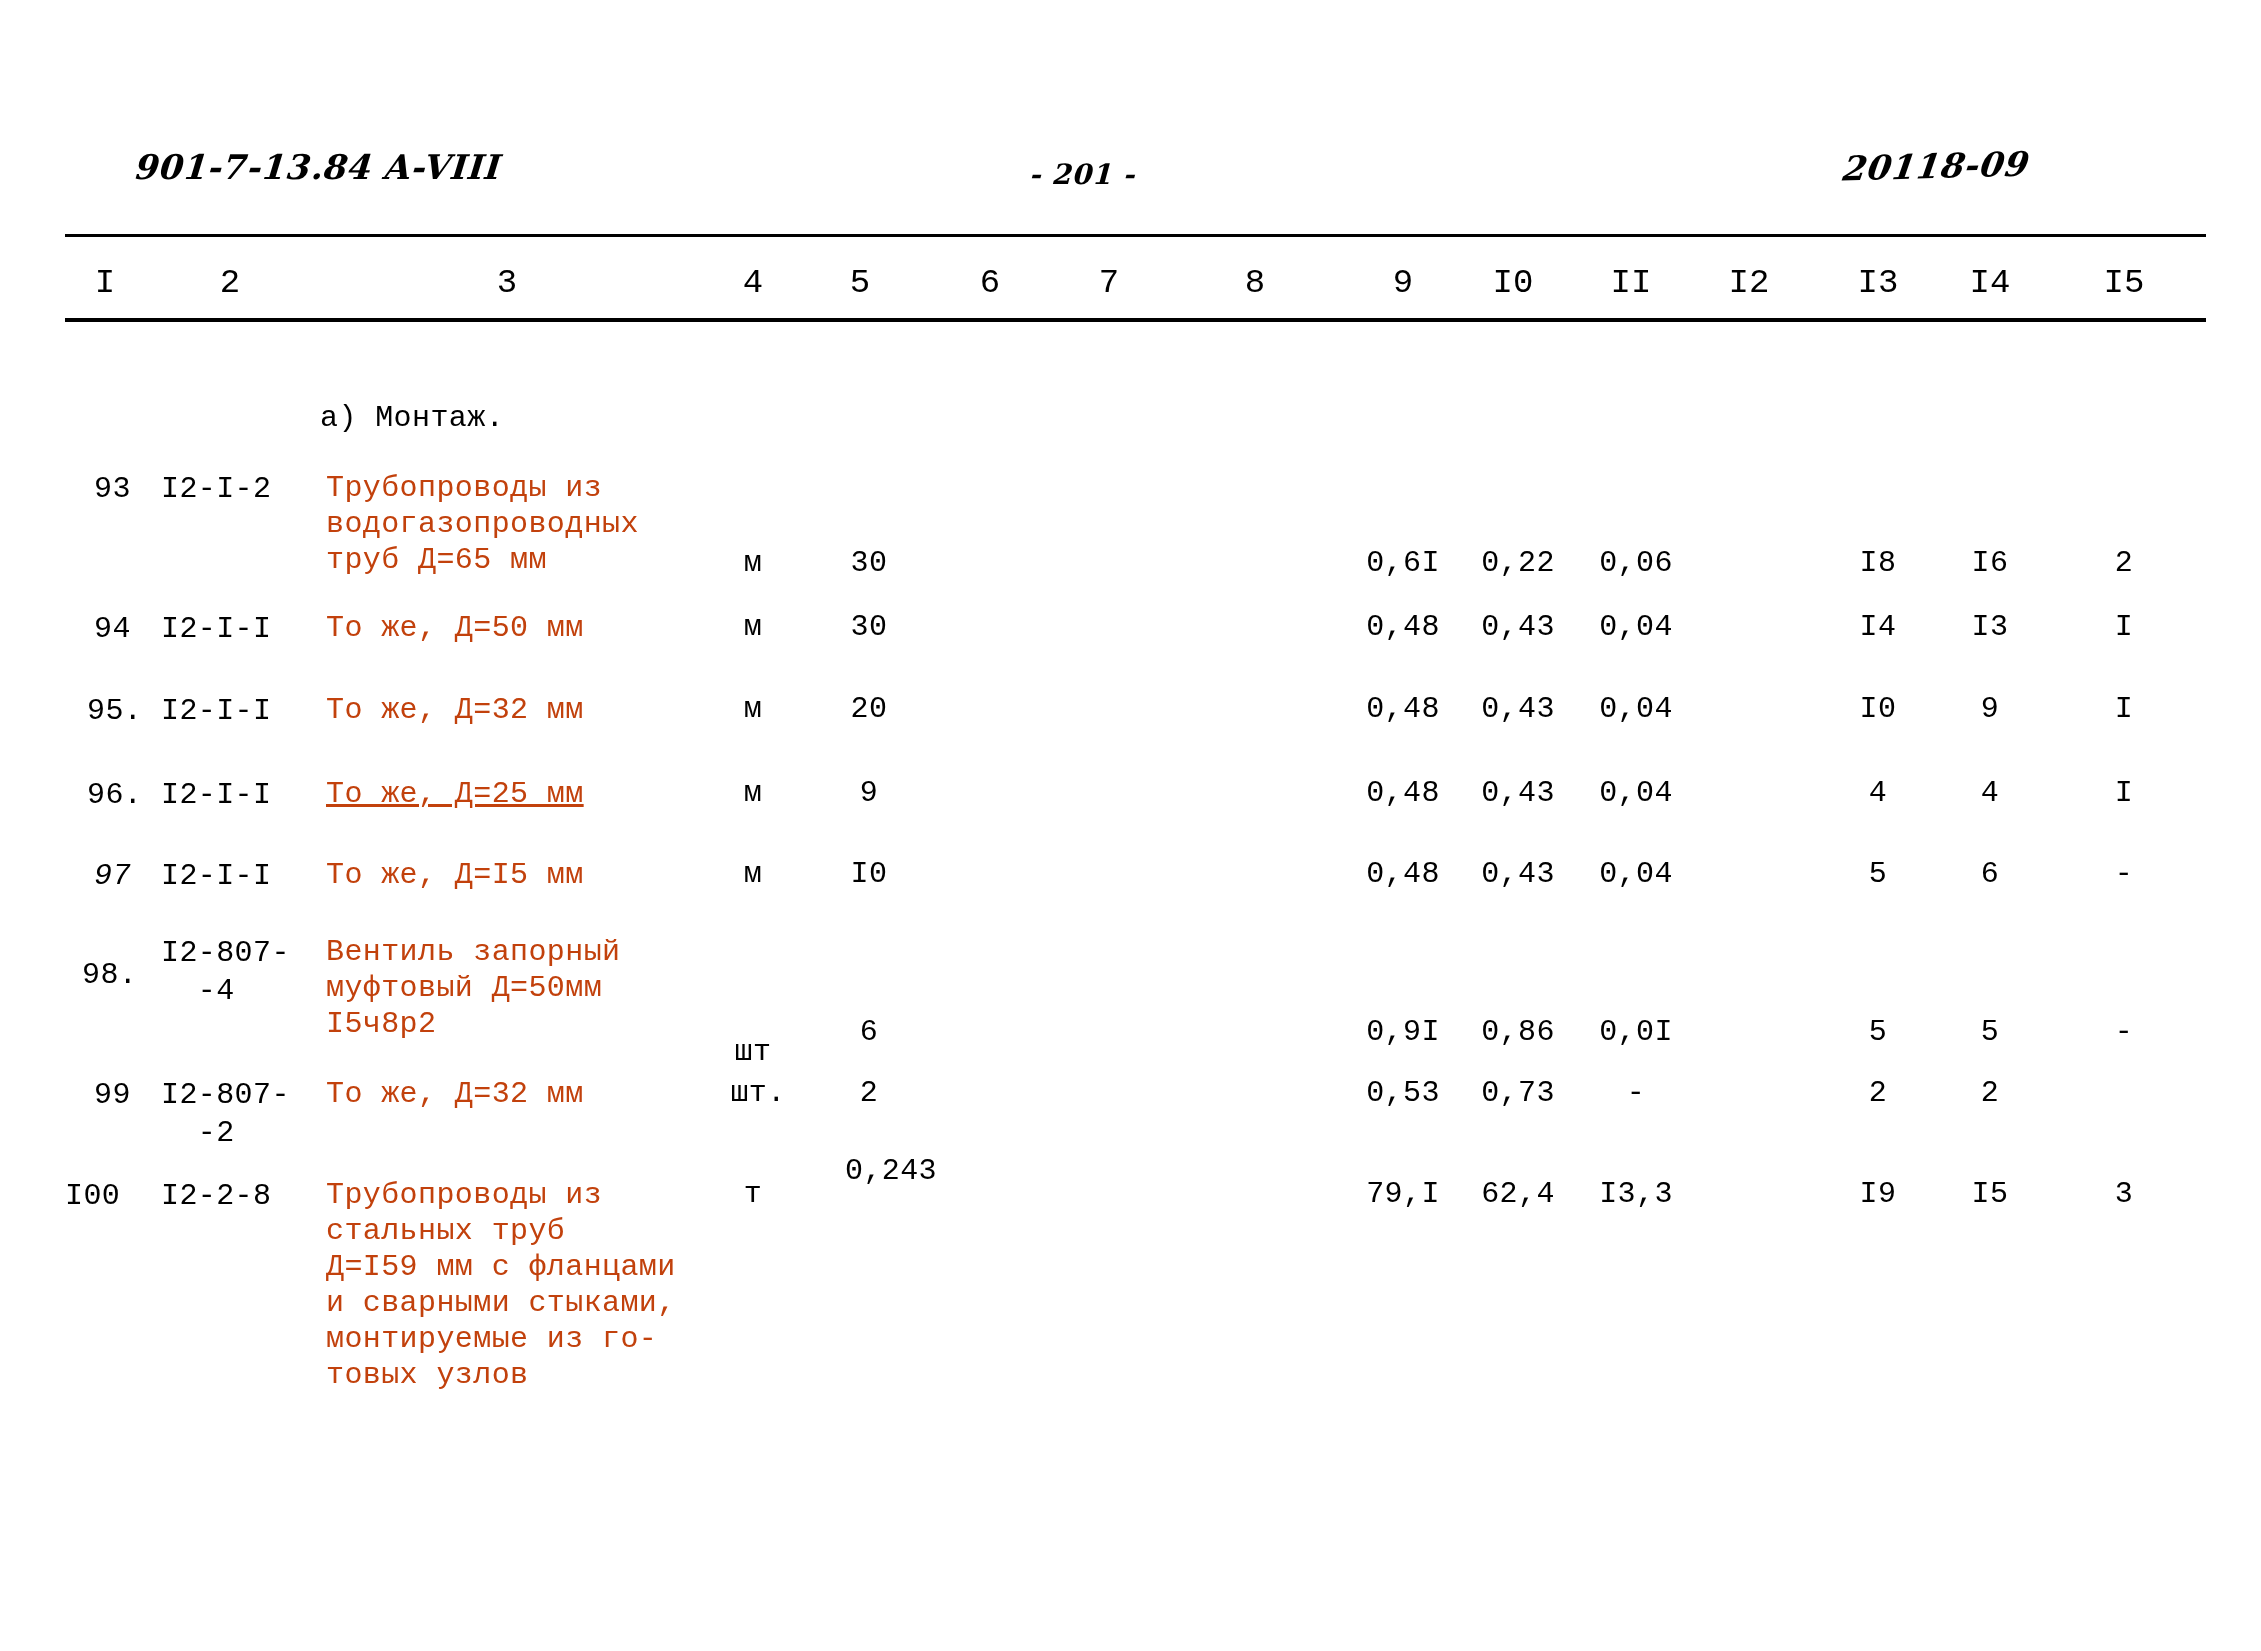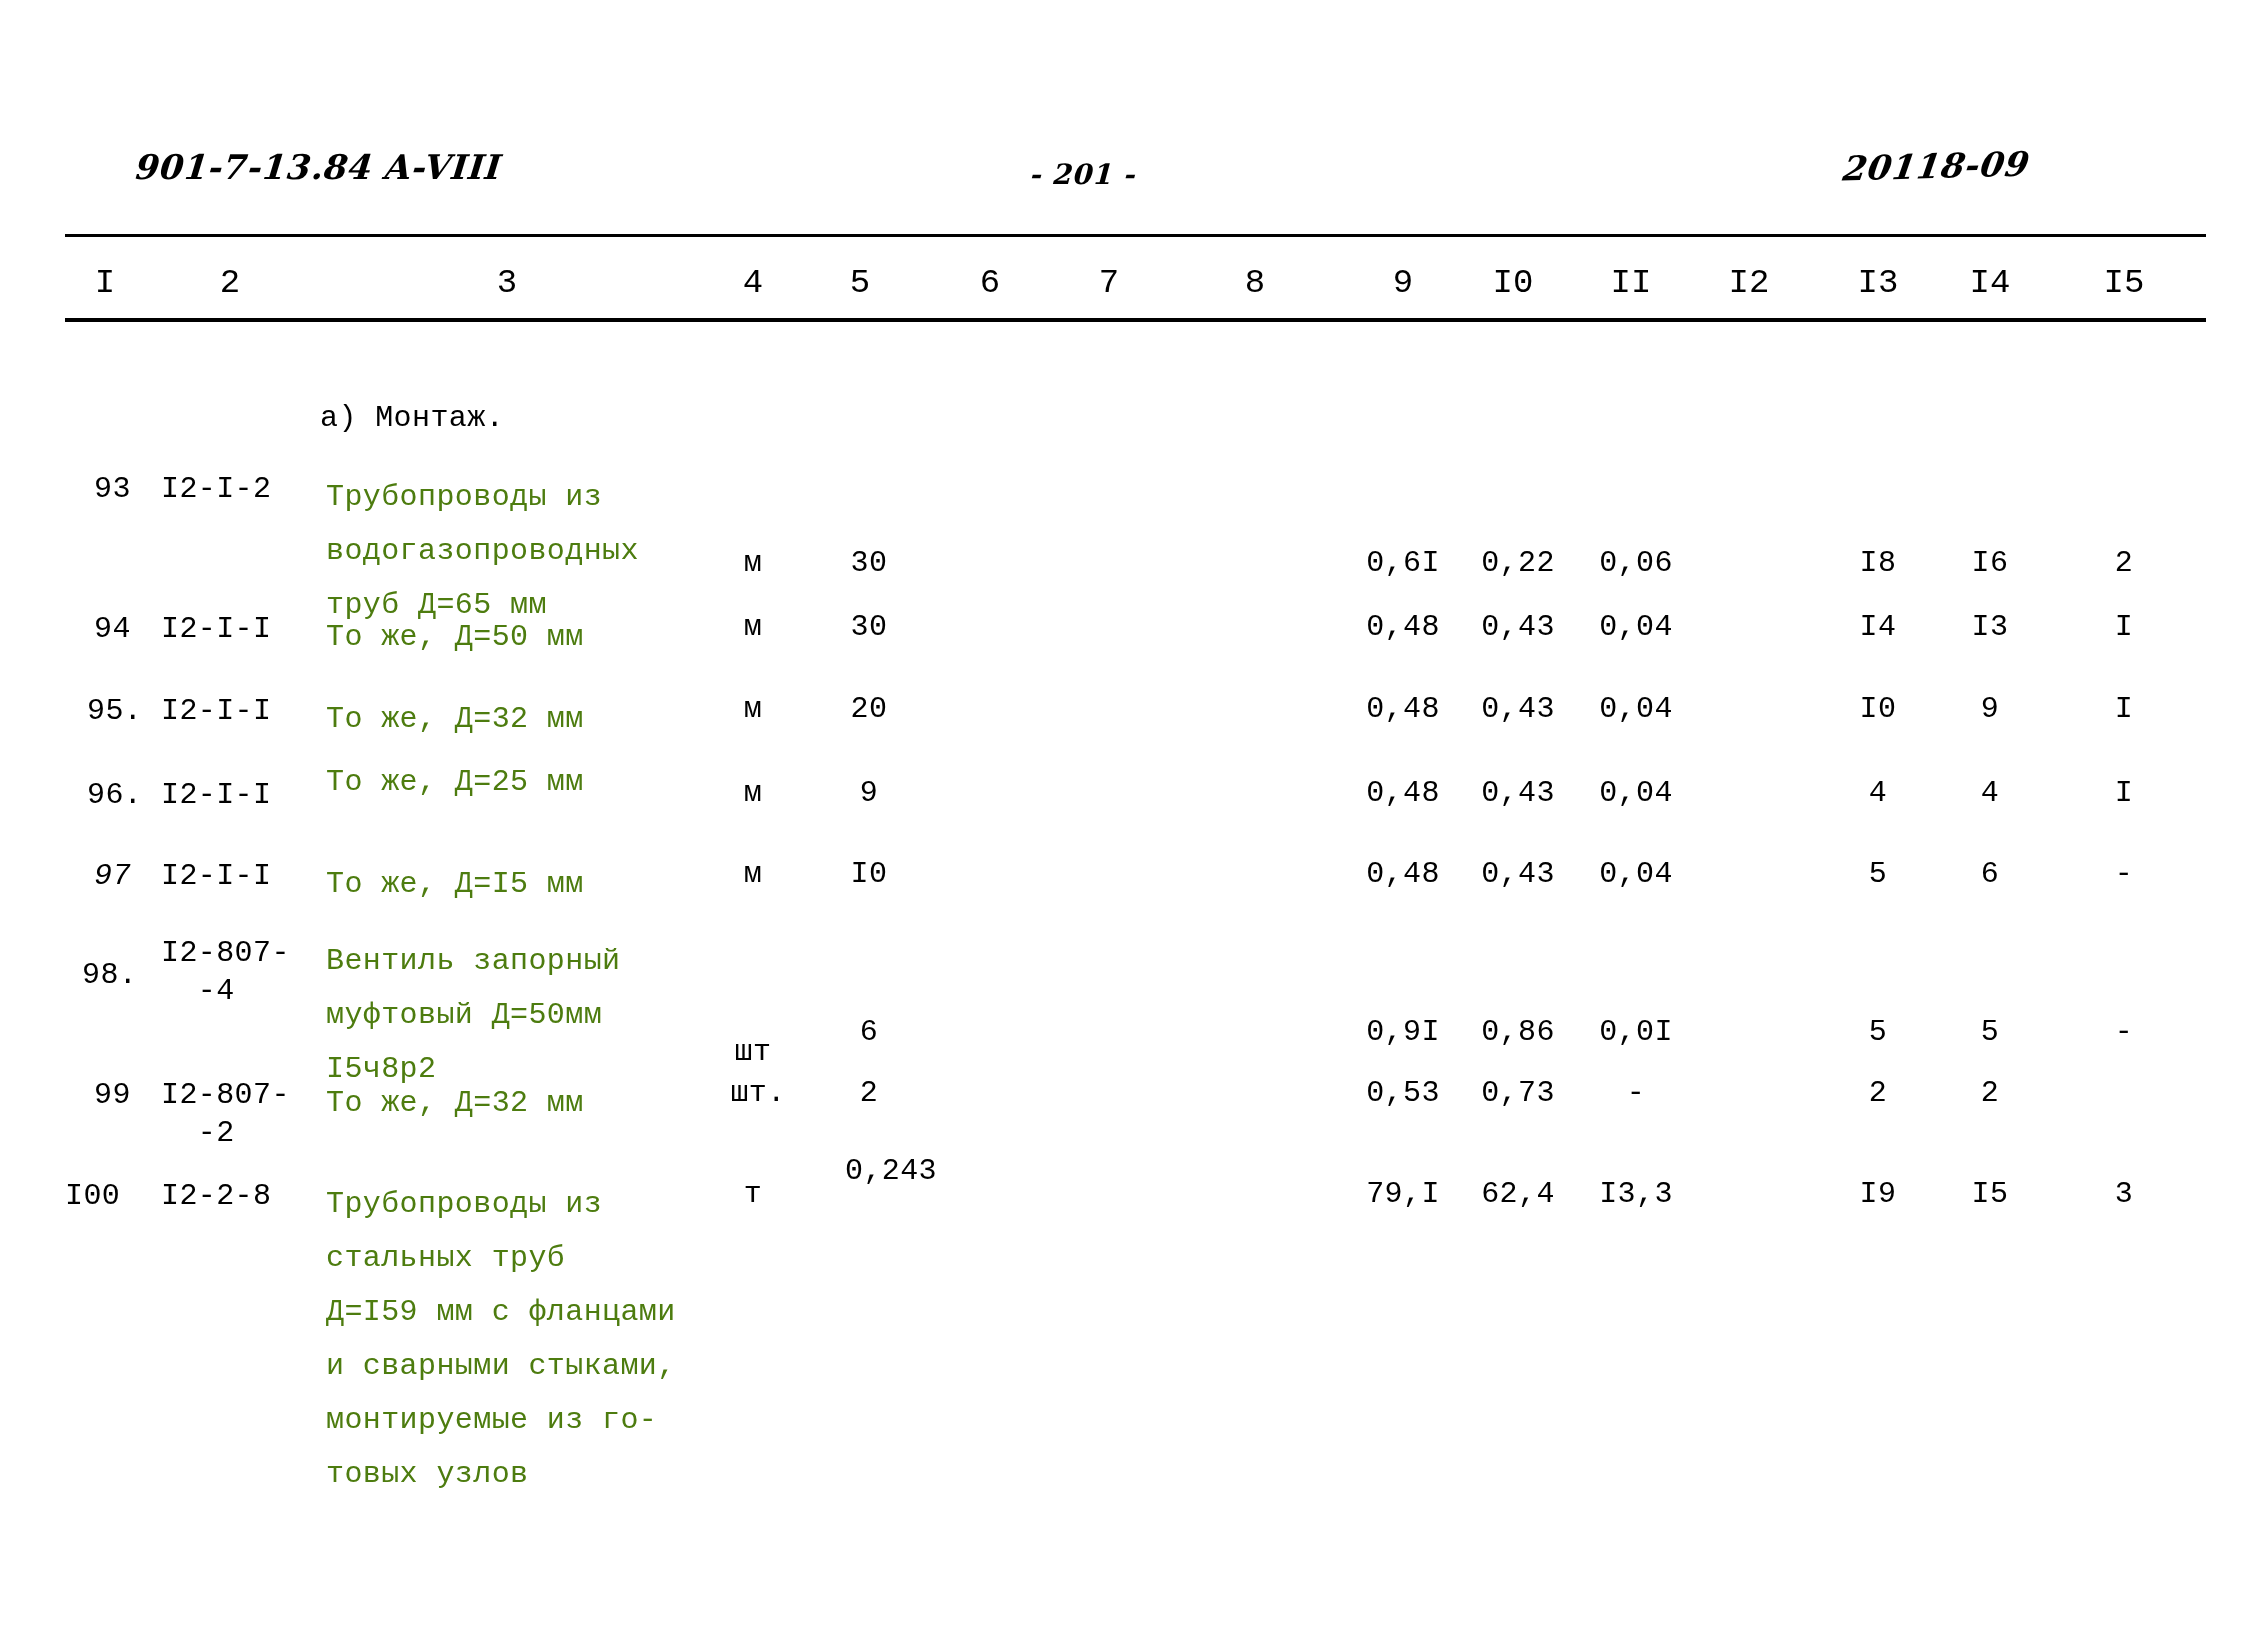--- a/index.html
+++ b/index.html
@@ -90,22 +90,22 @@
     white-space: pre;
     transform: translateX(-50%);
     text-align: center;
     letter-spacing: 0.4px;
   }
 
   .desc {
     position: absolute;
     font-family: "Liberation Mono", "DejaVu Sans Mono", monospace;
     font-size: 30px;
-    line-height: 54px;
-    color: #4d7c0f;
+    line-height: 36px;
+    color: #c2410c;
     white-space: pre;
     letter-spacing: 0.4px;
   }
 
   .code-cell {
     position: absolute;
     font-family: "Liberation Mono", "DejaVu Sans Mono", monospace;
     font-size: 30px;
     line-height: 38px;
     color: #000;
@@ -197,21 +197,21 @@
     <div class="num-cell" style="left:1636px; top:692px;">0,04</div>
     <div class="num-cell" style="left:1749px; top:692px;"></div>
     <div class="num-cell" style="left:1878px; top:692px;">I0</div>
     <div class="num-cell" style="left:1990px; top:692px;">9</div>
     <div class="num-cell" style="left:2124px; top:692px;">I</div>
   </div>
 
   <div>
     <div class="code-cell" style="left:87px; top:776px;">96.</div>
     <div class="code-cell" style="left:161px; top:776px;">I2-I-I</div>
-    <div class="desc" style="left:326px; top:755px;">То же, Д=25 мм</div>
+    <div class="desc" style="left:326px; top:776px;text-decoration:underline;">То же, Д=25 мм</div>
     <div class="num-cell" style="left:753px; top:776px;">м</div>
     <div class="num-cell" style="left:869px; top:776px;">9</div>
     <div class="num-cell" style="left:990px; top:776px;"></div>
     <div class="num-cell" style="left:1109px; top:776px;"></div>
     <div class="num-cell" style="left:1255px; top:776px;"></div>
     <div class="num-cell" style="left:1403px; top:776px;">0,48</div>
     <div class="num-cell" style="left:1518px; top:776px;">0,43</div>
     <div class="num-cell" style="left:1636px; top:776px;">0,04</div>
     <div class="num-cell" style="left:1749px; top:776px;"></div>
     <div class="num-cell" style="left:1878px; top:776px;">4</div>

